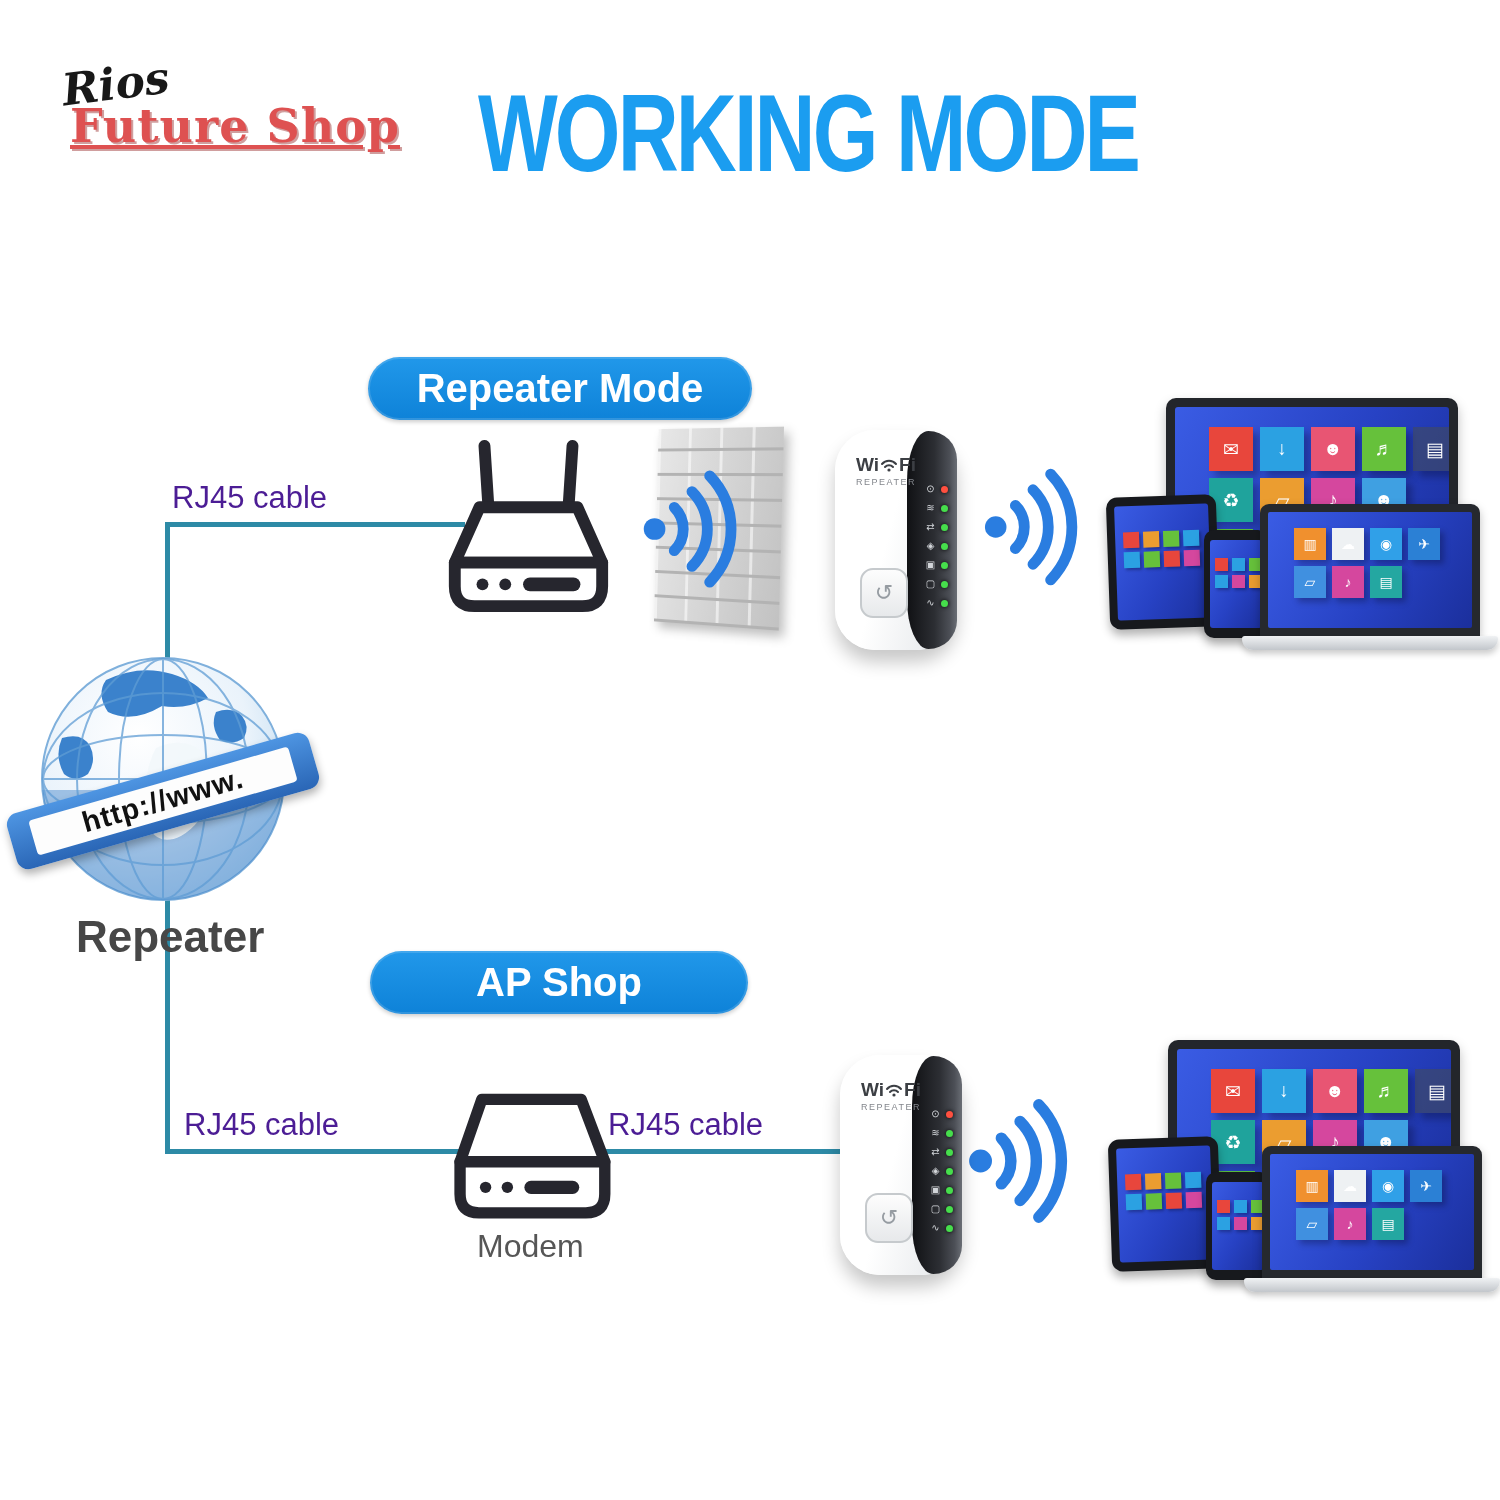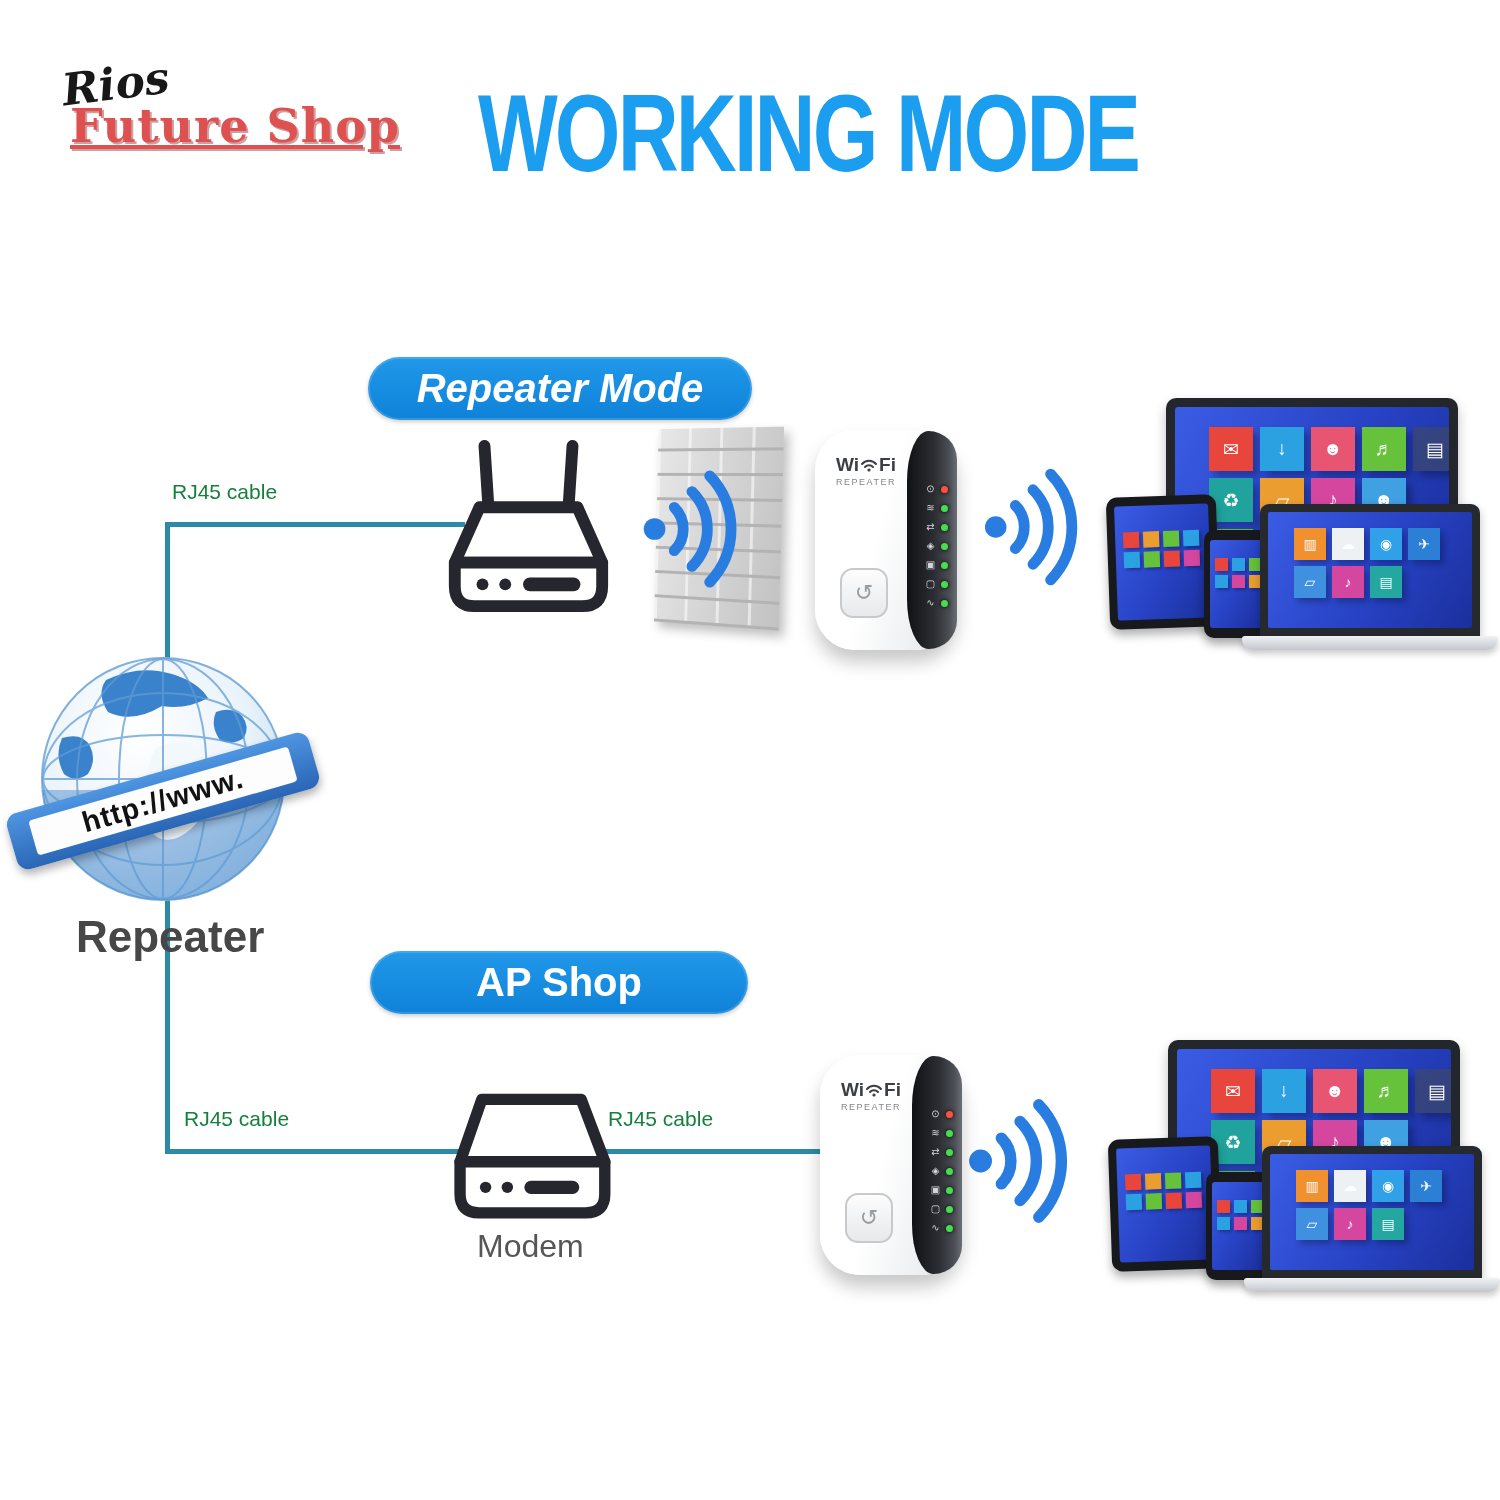--- a/index.html
+++ b/index.html
@@ -17,50 +17,50 @@
   .title{position:absolute;left:478px;top:70px;font-size:88px;font-weight:bold;
     letter-spacing:-3px;color:#1b9df0;transform:scale(0.96,1.25);transform-origin:left top;
     white-space:nowrap;}
 
   
   .pill{position:absolute;height:63px;border-radius:34px;
     background:linear-gradient(#2198ea 0%,#0e82d8 100%);
     box-shadow:0 2px 4px rgba(0,0,0,.2), inset 0 0 0 2px rgba(255,255,255,.15);
     color:#fff;font-size:40px;font-weight:bold;display:flex;align-items:center;
     justify-content:center;box-sizing:border-box;}
-  .pill-repeater{left:368px;top:357px;width:384px;font-style:italic;}
+  .pill-repeater{left:368px;top:357px;width:384px;}
   .pill-ap{left:370px;top:951px;width:378px;}
 
   
   .cable{position:absolute;background:#2d8aa6;z-index:1;}
   .cable-top{left:165px;top:522px;width:300px;height:5px;}
   .cable-v{left:165px;top:522px;width:5px;height:632px;}
   .cable-bottom{left:165px;top:1149px;width:697px;height:5px;}
-  .cable-label{position:absolute;font-size:21px;color:#15803d;z-index:4;white-space:nowrap;text-align:center;}
+  .cable-label{position:absolute;font-size:31px;color:#4c1d95;z-index:4;white-space:nowrap;text-align:center;}
 
   
   .abs{position:absolute;}
   .router-svg{left:428px;top:436px;width:198px;height:182px;z-index:2;}
   .modem-svg{left:436px;top:1088px;width:190px;height:140px;z-index:2;}
 
   
   .wall{position:absolute;left:652px;top:428px;width:130px;height:198px;
     background-color:#d7d7d7;
     background-image:
       repeating-linear-gradient(0deg,#b3b3b3 0 3px,rgba(0,0,0,0) 3px 25px),
       repeating-linear-gradient(90deg,rgba(255,255,255,.55) 0 3px,rgba(0,0,0,0) 3px 33px),
       linear-gradient(100deg,#e8e8e8,#c2c2c2);
     transform:perspective(600px) rotateY(-16deg) rotate(1.5deg);
     box-shadow:5px 6px 10px rgba(0,0,0,.25);z-index:2;}
   .wall-wifi{left:640px;top:468px;width:100px;height:122px;z-index:3;}
   .wifi-top{left:982px;top:466px;width:98px;height:122px;z-index:2;}
   .wifi-bottom{left:966px;top:1096px;width:104px;height:130px;z-index:2;}
 
   
-  .repeater{position:absolute;width:142px;height:220px;z-index:3;}
+  .repeater{position:absolute;width:122px;height:220px;z-index:3;margin-left:20px;}
   .rep1{left:815px;top:430px;}
   .rep2{left:820px;top:1055px;}
   .rep-body{position:absolute;inset:0;border-radius:40px;
     background:linear-gradient(105deg,#ffffff 45%,#eceef0 80%,#dfe2e5);
     box-shadow:0 12px 18px rgba(0,0,0,.22);}
   .rep-dark{position:absolute;top:1px;bottom:1px;right:0;width:50px;
     background:linear-gradient(90deg,#101114,#2c2e33 55%,#4c4f56 85%,#6a6e75);
     border-radius:30px 40px 40px 30px / 70px 40px 40px 70px;}
   .rep-brand{position:absolute;top:25px;left:10px;width:82px;text-align:center;
     color:#3c3f44;font-weight:bold;font-size:19px;line-height:1.1;}

